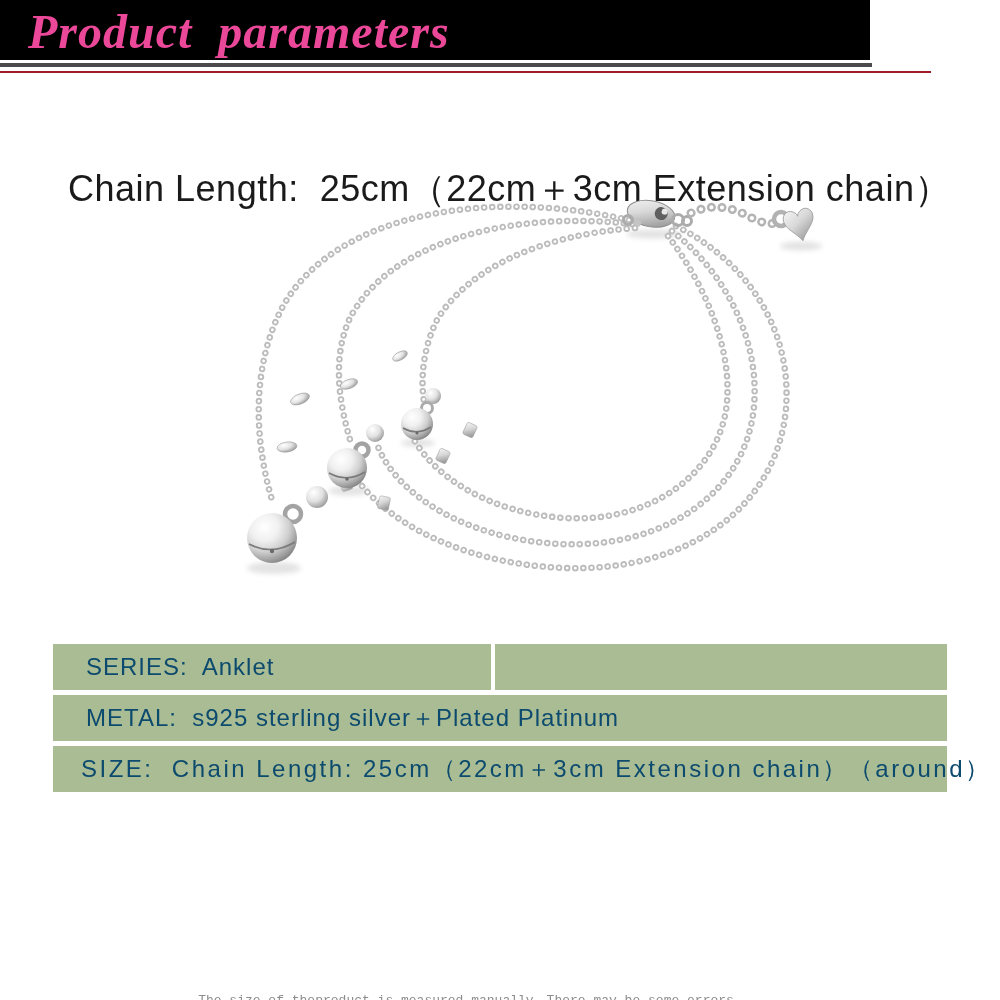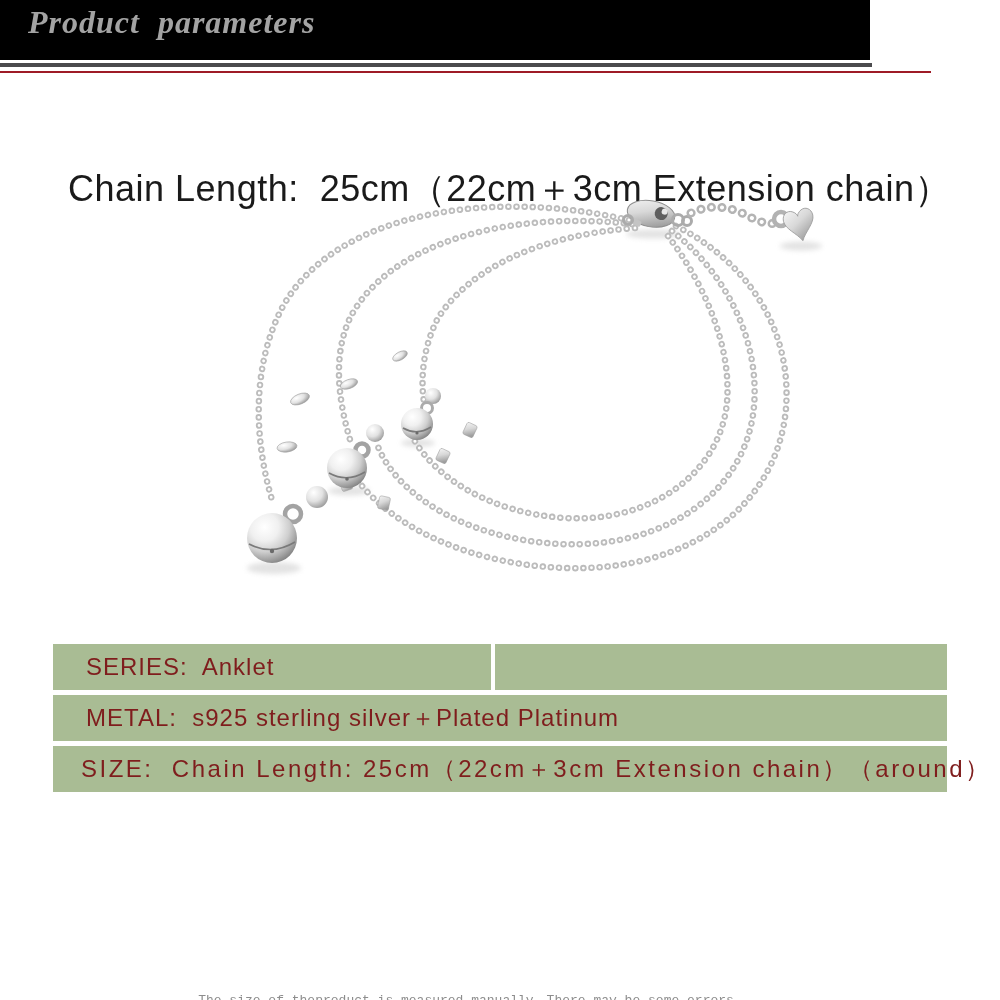--- a/index.html
+++ b/index.html
@@ -10,21 +10,21 @@
 
   
   .banner {
     position:absolute; left:0; top:0; width:870px; height:60px;
     background:#000000;
   }
   .banner-title {
     position:absolute; left:28px; top:4px;
     font-family:"Liberation Serif", serif;
     font-style:italic; font-weight:bold;
-    font-size:32px; color:#a3a3a3; letter-spacing:1px; white-space:pre;
+    font-size:48px; color:#ec4899; letter-spacing:1px; white-space:pre;
   }
   .line-gray {
     position:absolute; left:0; top:63px; width:872px; height:4px;
     background:#4b4b4d;
   }
   .line-red {
     position:absolute; left:0; top:71px; width:931px; height:2px;
     background:#9e1b26;
   }
 
@@ -50,21 +50,21 @@
   
   .param-table {
     position:absolute; left:53px; top:644px; width:894px;
     display:flex; flex-direction:column; gap:5px;
   }
   .prow {
     position:relative; height:46px; background:#a9bc94;
     display:flex; align-items:center;
   }
   .prow .row-text {
-    padding-left:33px; color:#7f1d1d; font-size:24px;
+    padding-left:33px; color:#0c4a6e; font-size:24px;
     letter-spacing:1px; white-space:pre;
   }
   .prow.row-size .row-text { letter-spacing:2.5px; padding-left:28px; }
   .row-divider {
     position:absolute; left:438px; top:0; width:3.5px; height:100%;
     background:#ffffff;
   }
 
   
   .disclaimer {

